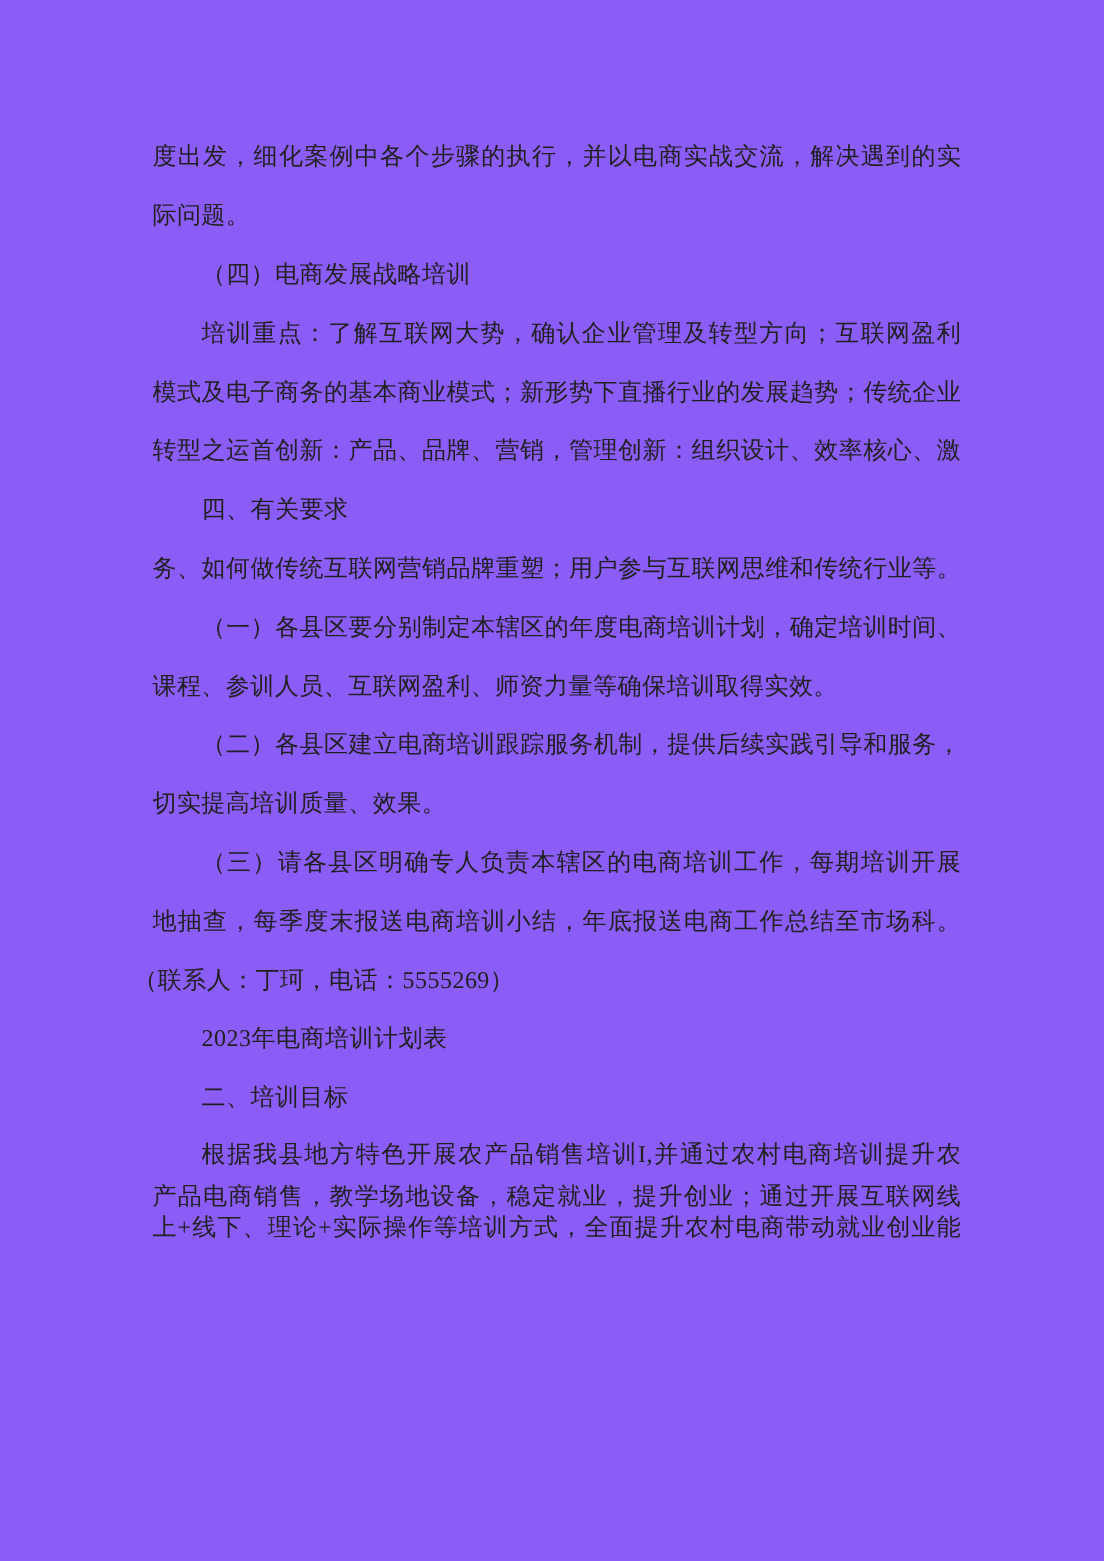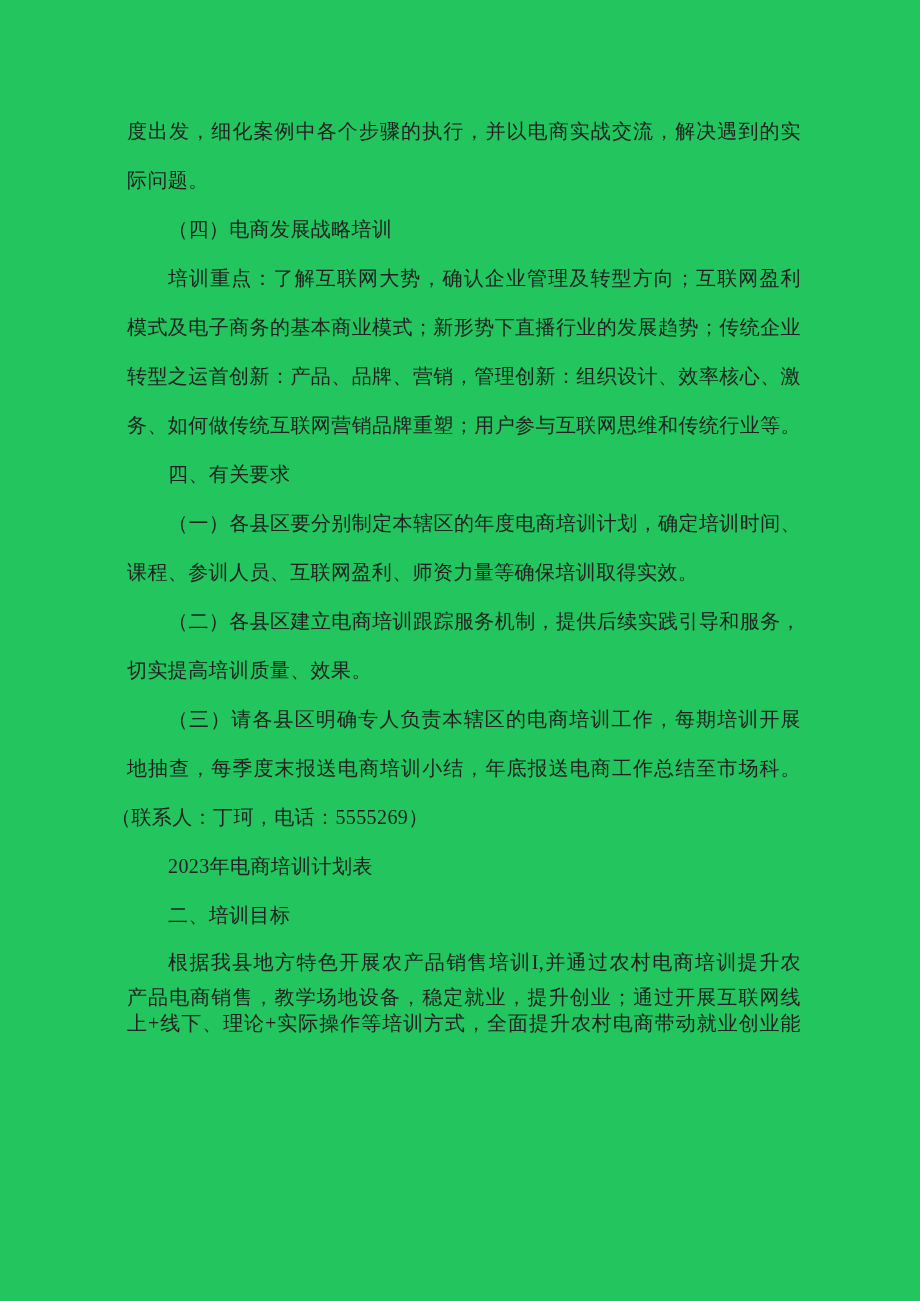--- a/index.html
+++ b/index.html
@@ -4,21 +4,21 @@
 <style>
   html, body {
     margin: 0;
     padding: 0;
     background: #ffffff;
   }
   .page {
     position: relative;
     width: 920px;
     height: 1301px;
-    background: #22c55e;
+    background: #8b5cf6;
     overflow: hidden;
     font-family: "Liberation Serif", "DejaVu Serif", serif;
   }
   .doc {
     position: absolute;
     top: 107px;
     left: 127px;
     width: 674px;
     color: #212121;
     font-size: 20px;
@@ -55,22 +55,22 @@
 <body>
 
 <div class="page">
   <div class="doc" id="doc">
       <div class="line justify">度出发，细化案例中各个步骤的执行，并以电商实战交流，解决遇到的实</div>
       <div class="line">际问题。</div>
       <div class="line indent">（四）电商发展战略培训</div>
       <div class="line indent justify">培训重点：了解互联网大势，确认企业管理及转型方向；互联网盈利</div>
       <div class="line justify">模式及电子商务的基本商业模式；新形势下直播行业的发展趋势；传统企业</div>
       <div class="line justify">转型之运首创新：产品、品牌、营销，管理创新：组织设计、效率核心、激</div>
+      <div class="line indent">四、有关要求</div>
       <div class="line justify">务、如何做传统互联网营销品牌重塑；用户参与互联网思维和传统行业等。</div>
-      <div class="line indent">四、有关要求</div>
       <div class="line indent justify">（一）各县区要分别制定本辖区的年度电商培训计划，确定培训时间、</div>
       <div class="line">课程、参训人员、互联网盈利、师资力量等确保培训取得实效。</div>
       <div class="line indent justify">（二）各县区建立电商培训跟踪服务机制，提供后续实践引导和服务，</div>
       <div class="line">切实提高培训质量、效果。</div>
       <div class="line indent justify">（三）请各县区明确专人负责本辖区的电商培训工作，每期培训开展</div>
       <div class="line justify">地抽查，每季度末报送电商培训小结，年底报送电商工作总结至市场科。</div>
       <div class="line outdent">（联系人：丁珂，电话：5555269）</div>
       <div class="line indent">2023年电商培训计划表</div>
       <div class="line indent">二、培训目标</div>
       <div class="line indent justify tight-first">根据我县地方特色开展农产品销售培训I,并通过农村电商培训提升农</div>

